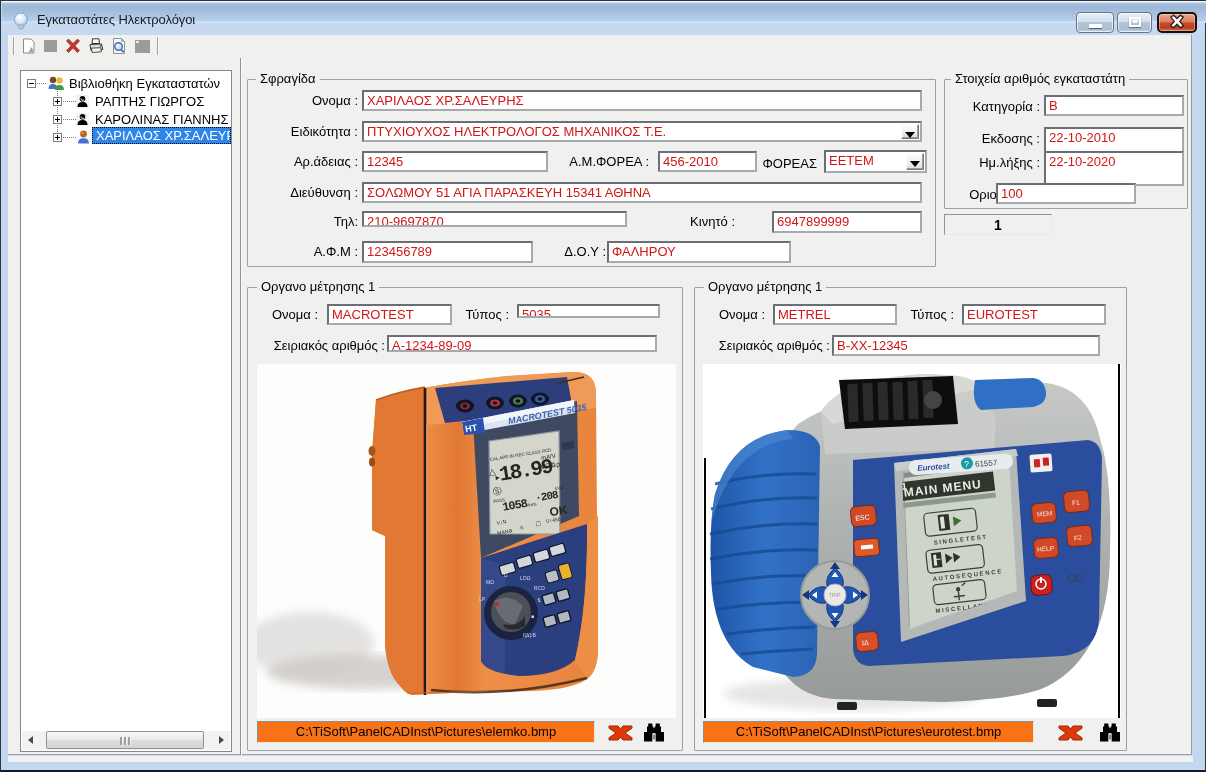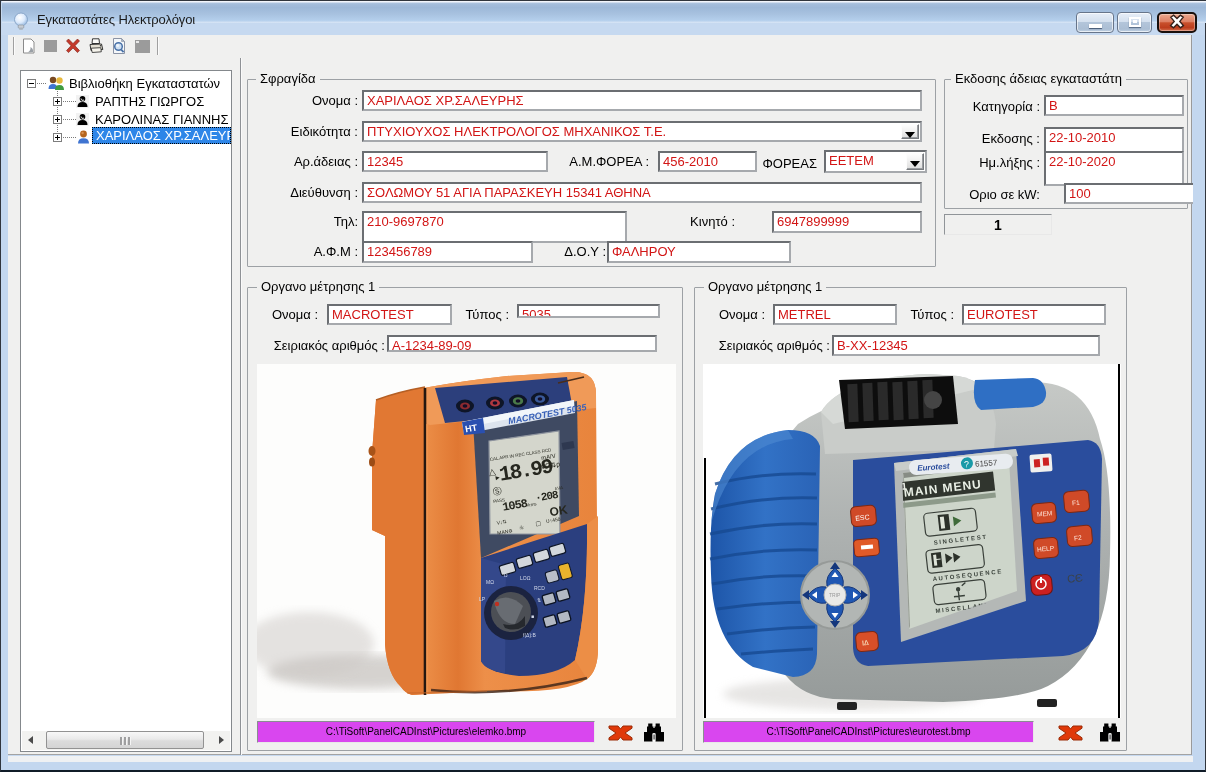--- a/index.html
+++ b/index.html
@@ -41,21 +41,21 @@
 .sarr { position:absolute; top:5px; width:0; height:0; border:4px solid transparent; }
 
 #vsep { position:absolute; left:232px; top:23px; width:1px; height:697px; background:#8f9296; box-shadow:1px 0 0 #fafafa; }
 
 .grp { position:absolute; border:1px solid #9da1a5; border-radius:1px; }
 .leg { position:absolute; top:-8px; font-size:13px; line-height:14px; color:#000; background:#f0f0ef; padding:0 4px; white-space:nowrap; }
 .lbl { position:absolute; font-size:13px; color:#000; white-space:nowrap; text-align:right; }
 .inp { position:absolute; background:#fff; border:2px solid; border-color:#6b6e72 #a6a9ad #a6a9ad #6b6e72; color:#d21515; font-size:13px; line-height:15px; padding:1px 0 0 3px; white-space:nowrap; overflow:hidden; }
 .combtn { position:absolute; right:1px; top:1px; bottom:1px; width:18px; background:linear-gradient(#fdfdfd,#f1f1f1 45%,#dddddd); border:1px solid; border-color:#fdfdfd #777a7e #777a7e #fdfdfd; box-shadow:inset -1px -1px 0 #9a9da1; }
 .combtn:after { content:""; position:absolute; left:3px; top:7px; border:5px solid transparent; border-top:6px solid #000; }
-.pathbox { position:absolute; background:#d946ef; border:1px solid; border-color:#8a8d91 #e8e8e8 #e8e8e8 #8a8d91; font-size:10px; color:#000; text-align:center; line-height:20px; white-space:nowrap; overflow:hidden; }
+.pathbox { position:absolute; background:#f97316; border:1px solid; border-color:#8a8d91 #e8e8e8 #e8e8e8 #8a8d91; font-size:13px; color:#000; text-align:center; line-height:20px; white-space:nowrap; overflow:hidden; }
 .imgarea { position:absolute; background:#fff; }
 </style>
 </head>
 <body>
 <div id="outer"></div>
 <div id="titlebar">
   <svg id="lampicon" style="position:absolute;left:10px;top:11px" width="19" height="19" viewBox="0 0 19 19">
     <defs>
         <radialGradient id="bulb" cx="40%" cy="35%" r="70%">
           <stop offset="0" stop-color="#ffffff"></stop>
@@ -185,39 +185,39 @@
 <div class="inp" style="left:362px; top:121px; width:560px; height:21px">ΠΤΥΧΙΟΥΧΟΣ ΗΛΕΚΤΡΟΛΟΓΟΣ ΜΗΧΑΝΙΚΟΣ Τ.Ε.<div class="combtn"></div></div>
 <div class="lbl" style="left:258px; top:154px; width:100px">Αρ.άδειας :</div>
 <div class="inp" style="left:362px; top:151px; width:186px; height:21px">12345</div>
 <div class="lbl" style="left:549px; top:154px; width:100px">Α.Μ.ΦΟΡΕΑ :</div>
 <div class="inp" style="left:658px; top:151px; width:99px; height:21px">456-2010</div>
 <div class="lbl" style="left:717px; top:156px; width:100px">ΦΟΡΕΑΣ</div>
 <div class="inp" style="left:824px; top:150px; width:103px; height:23px">ΕΕΤΕΜ<div class="combtn"></div></div>
 <div class="lbl" style="left:258px; top:185px; width:100px">Διεύθυνση :</div>
 <div class="inp" style="left:362px; top:182px; width:560px; height:21px">ΣΟΛΩΜΟΥ 51 ΑΓΙΑ ΠΑΡΑΣΚΕΥΗ 15341 ΑΘΗΝΑ</div>
 <div class="lbl" style="left:258px; top:214px; width:100px">Τηλ:</div>
-<div class="inp" style="left:362px; top:211px; width:265px; height:32px">210-9697870</div>
+<div class="inp" style="left:362px; top:211px; width:265px; height:16px">210-9697870</div>
 <div class="lbl" style="left:635px; top:214px; width:100px">Κινητό :</div>
 <div class="inp" style="left:772px; top:211px; width:150px; height:22px">6947899999</div>
 <div class="lbl" style="left:258px; top:244px; width:100px">Α.Φ.Μ :</div>
 <div class="inp" style="left:362px; top:241px; width:171px; height:22px">123456789</div>
 <div class="lbl" style="left:506px; top:244px; width:100px">Δ.Ο.Υ :</div>
 <div class="inp" style="left:607px; top:241px; width:184px; height:22px">ΦΑΛΗΡΟΥ</div>
 
 <div class="grp" style="left:944px; top:79px; width:244px; height:130px">
-  <div class="leg" style="left:6px">Εκδοσης άδειας εγκαταστάτη</div>
+  <div class="leg" style="left:6px">Στοιχεία αριθμός εγκαταστάτη</div>
 </div>
 <div class="lbl" style="left:940px; top:99px; width:100px">Κατηγορία :</div>
 <div class="inp" style="left:1044px; top:95px; width:140px; height:21px">B</div>
 <div class="lbl" style="left:940px; top:131px; width:100px">Εκδοσης :</div>
 <div class="inp" style="left:1044px; top:127px; width:140px; height:28px">22-10-2010</div>
 <div class="lbl" style="left:940px; top:155px; width:100px">Ημ.λήξης :</div>
 <div class="inp" style="left:1044px; top:151px; width:140px; height:35px">22-10-2020</div>
 <div class="lbl" style="left:940px; top:187px; width:100px">Οριο σε kW:</div>
-<div class="inp" style="left:1064px; top:183px; width:140px; height:21px">100</div>
+<div class="inp" style="left:996px; top:183px; width:140px; height:21px">100</div>
 <div style="position:absolute; left:944px; top:214px; width:108px; height:21px; border:1px solid; border-color:#909498 #e8e8e8 #e8e8e8 #909498; font-size:14px; font-weight:bold; text-align:center; line-height:20px">1</div>
 
 <div class="grp" style="left:247px; top:287px; width:436px; height:464px">
   <div class="leg" style="left:9px">Οργανο μέτρησης 1</div>
 </div>
 <div class="lbl" style="left:218px; top:307px; width:100px">Ονομα :</div>
 <div class="inp" style="left:327px; top:304px; width:125px; height:21px">MACROTEST</div>
 <div class="lbl" style="left:409px; top:307px; width:100px">Τύπος :</div>
 <div class="inp" style="left:517px; top:304px; width:143px; height:14px">5035</div>
 <div class="lbl" style="left:255px; top:338px; width:130px">Σειριακός αριθμός :</div>

